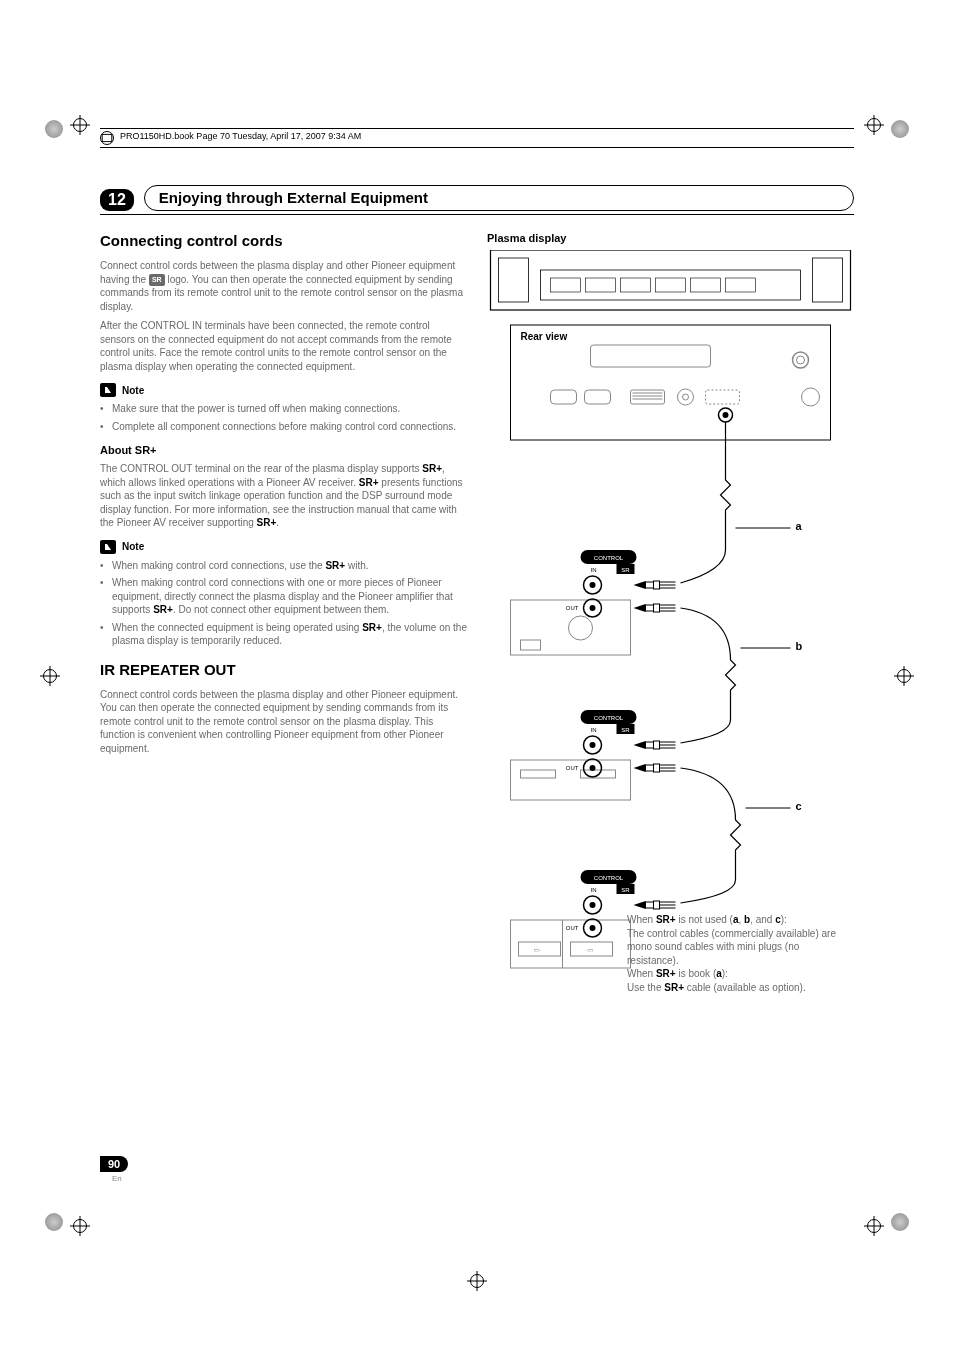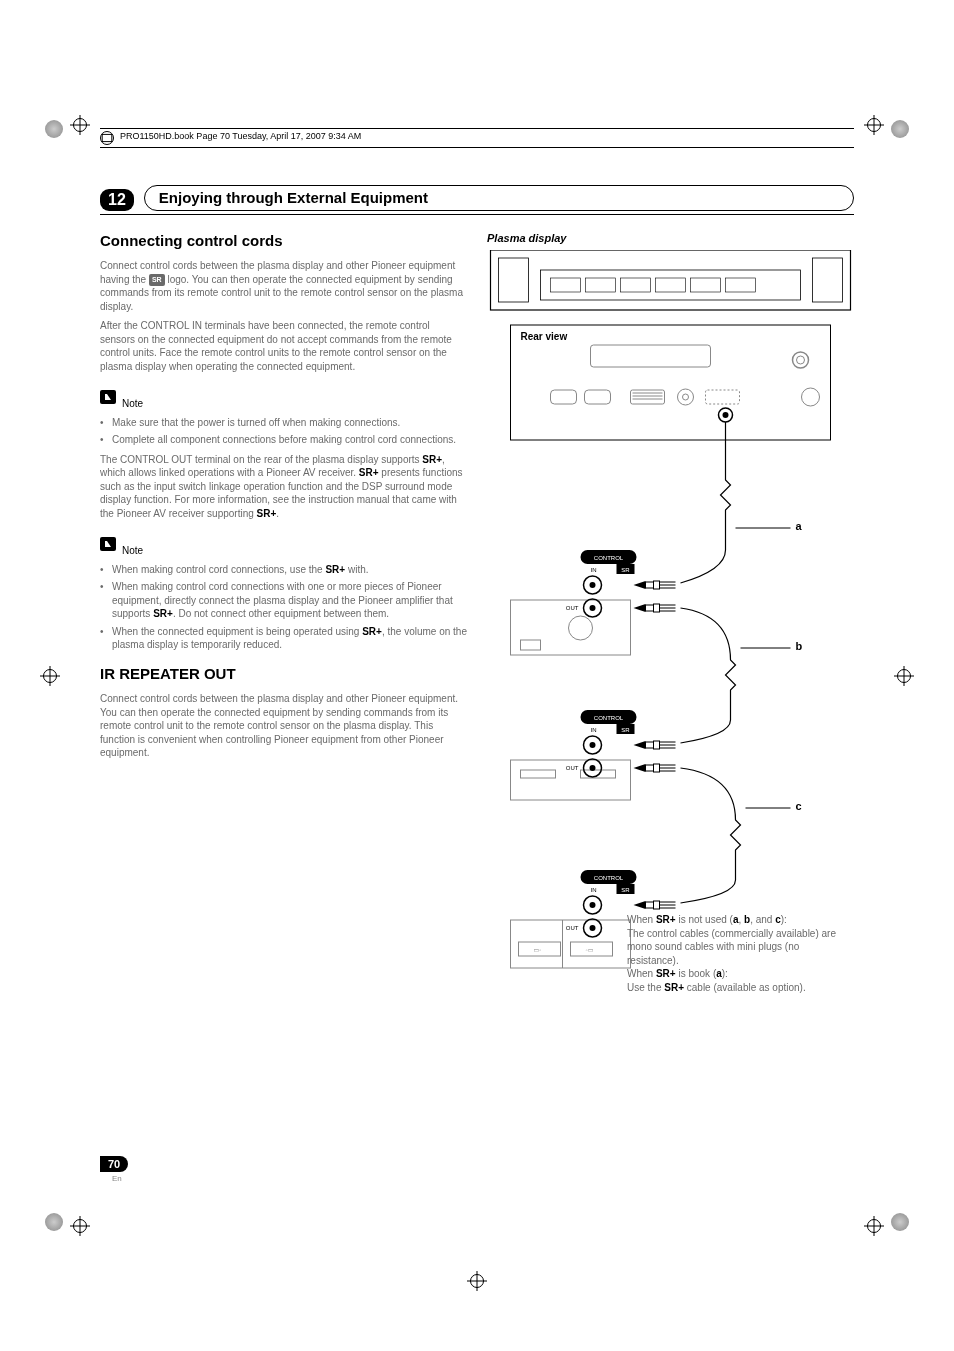--- a/index.html
+++ b/index.html
@@ -78,28 +78,28 @@
   }
 
   .columns {
     display: flex;
     gap: 20px;
   }
   .col-left { flex: 1; font-size: 10px; line-height: 1.35;}
   .col-right { flex: 1; font-size: 10px; line-height: 1.35;}
 
   h2.section { font-size: 15px; font-weight: bold; margin: 0 0 8px 0;}
-  h3.subhead { font-size: 11px; font-weight: bold; margin: 10px 0 4px 0; font-style: italic;}
+  h3.subhead { font-size: 11px; font-weight: bold; margin: 10px 0 4px 0;}
   .body-text { color:#6a6a6a; font-size:10px; margin-bottom:6px;}
   .body-text b { color:#000; font-weight:bold;}
 
   .note-row { display:flex; align-items:center; gap:6px; margin: 10px 0 5px 0;}
   .note-icon { width:16px; height:14px; background:#000; border-radius:2px; display:flex; align-items:center; justify-content:center;}
   .note-icon svg { width:10px; height:10px;}
-  .note-label { font-weight:normal; font-size:10px;margin-top:14px;}
+  .note-label { font-weight:bold; font-size:10px;}
 
   ul.bullets { list-style: none; padding-left: 0; margin-bottom: 6px;}
   ul.bullets > li { position:relative; padding-left: 12px; color:#6a6a6a; margin-bottom:4px;}
   ul.bullets > li::before { content:"•"; position:absolute; left:0; top:0; color:#6a6a6a;}
   ul.bullets b { color:#000; font-weight:bold;}
 
   .sr-logo { display:inline-block; background:#6a6a6a; color:#fff; font-size:7px; font-weight:bold; padding:1px 3px; border-radius:2px; vertical-align:middle;}
 
   .diagram {
     width: 100%;
@@ -197,20 +197,21 @@
               <path d="M2 2 L4 2 L8 8 L2 8 Z" fill="#fff"></path>
             </svg>
         </span>
         <span class="note-label">Note</span>
       </div>
       <ul class="bullets">
         <li>Make sure that the power is turned off when making connections.</li>
         <li>Complete all component connections before making control cord connections.</li>
       </ul>
 
+      <h3 class="subhead">About SR+</h3>
       <p class="body-text">
         <span>The CONTROL OUT terminal on the rear of the plasma display supports </span><b>SR+</b><span>, which allows linked operations with a Pioneer AV receiver. </span><b>SR+</b><span> presents functions such as the input switch linkage operation function and the DSP surround mode display function. For more information, see the instruction manual that came with the Pioneer AV receiver supporting </span><b>SR+</b><span>.</span>
       </p>
 
       <div class="note-row">
         <span class="note-icon">
           <svg viewBox="0 0 10 10">
               <path d="M2 2 L4 2 L8 8 L2 8 Z" fill="#fff"></path>
             </svg>
         </span>
@@ -400,15 +401,15 @@
         <br>
         <span>When </span><b>SR+</b><span> is book (</span><b>a</b><span>):</span>
         <br>
         <span>Use the </span><b>SR+</b><span> cable (available as option).</span>
       </div>
     </div>
   </div>
 </div>
 
 <div class="page-footer">
-  <span class="page-num-badge">70</span>
+  <span class="page-num-badge">90</span>
   <div class="page-lang">En</div>
 </div>
 
 </body></html>

